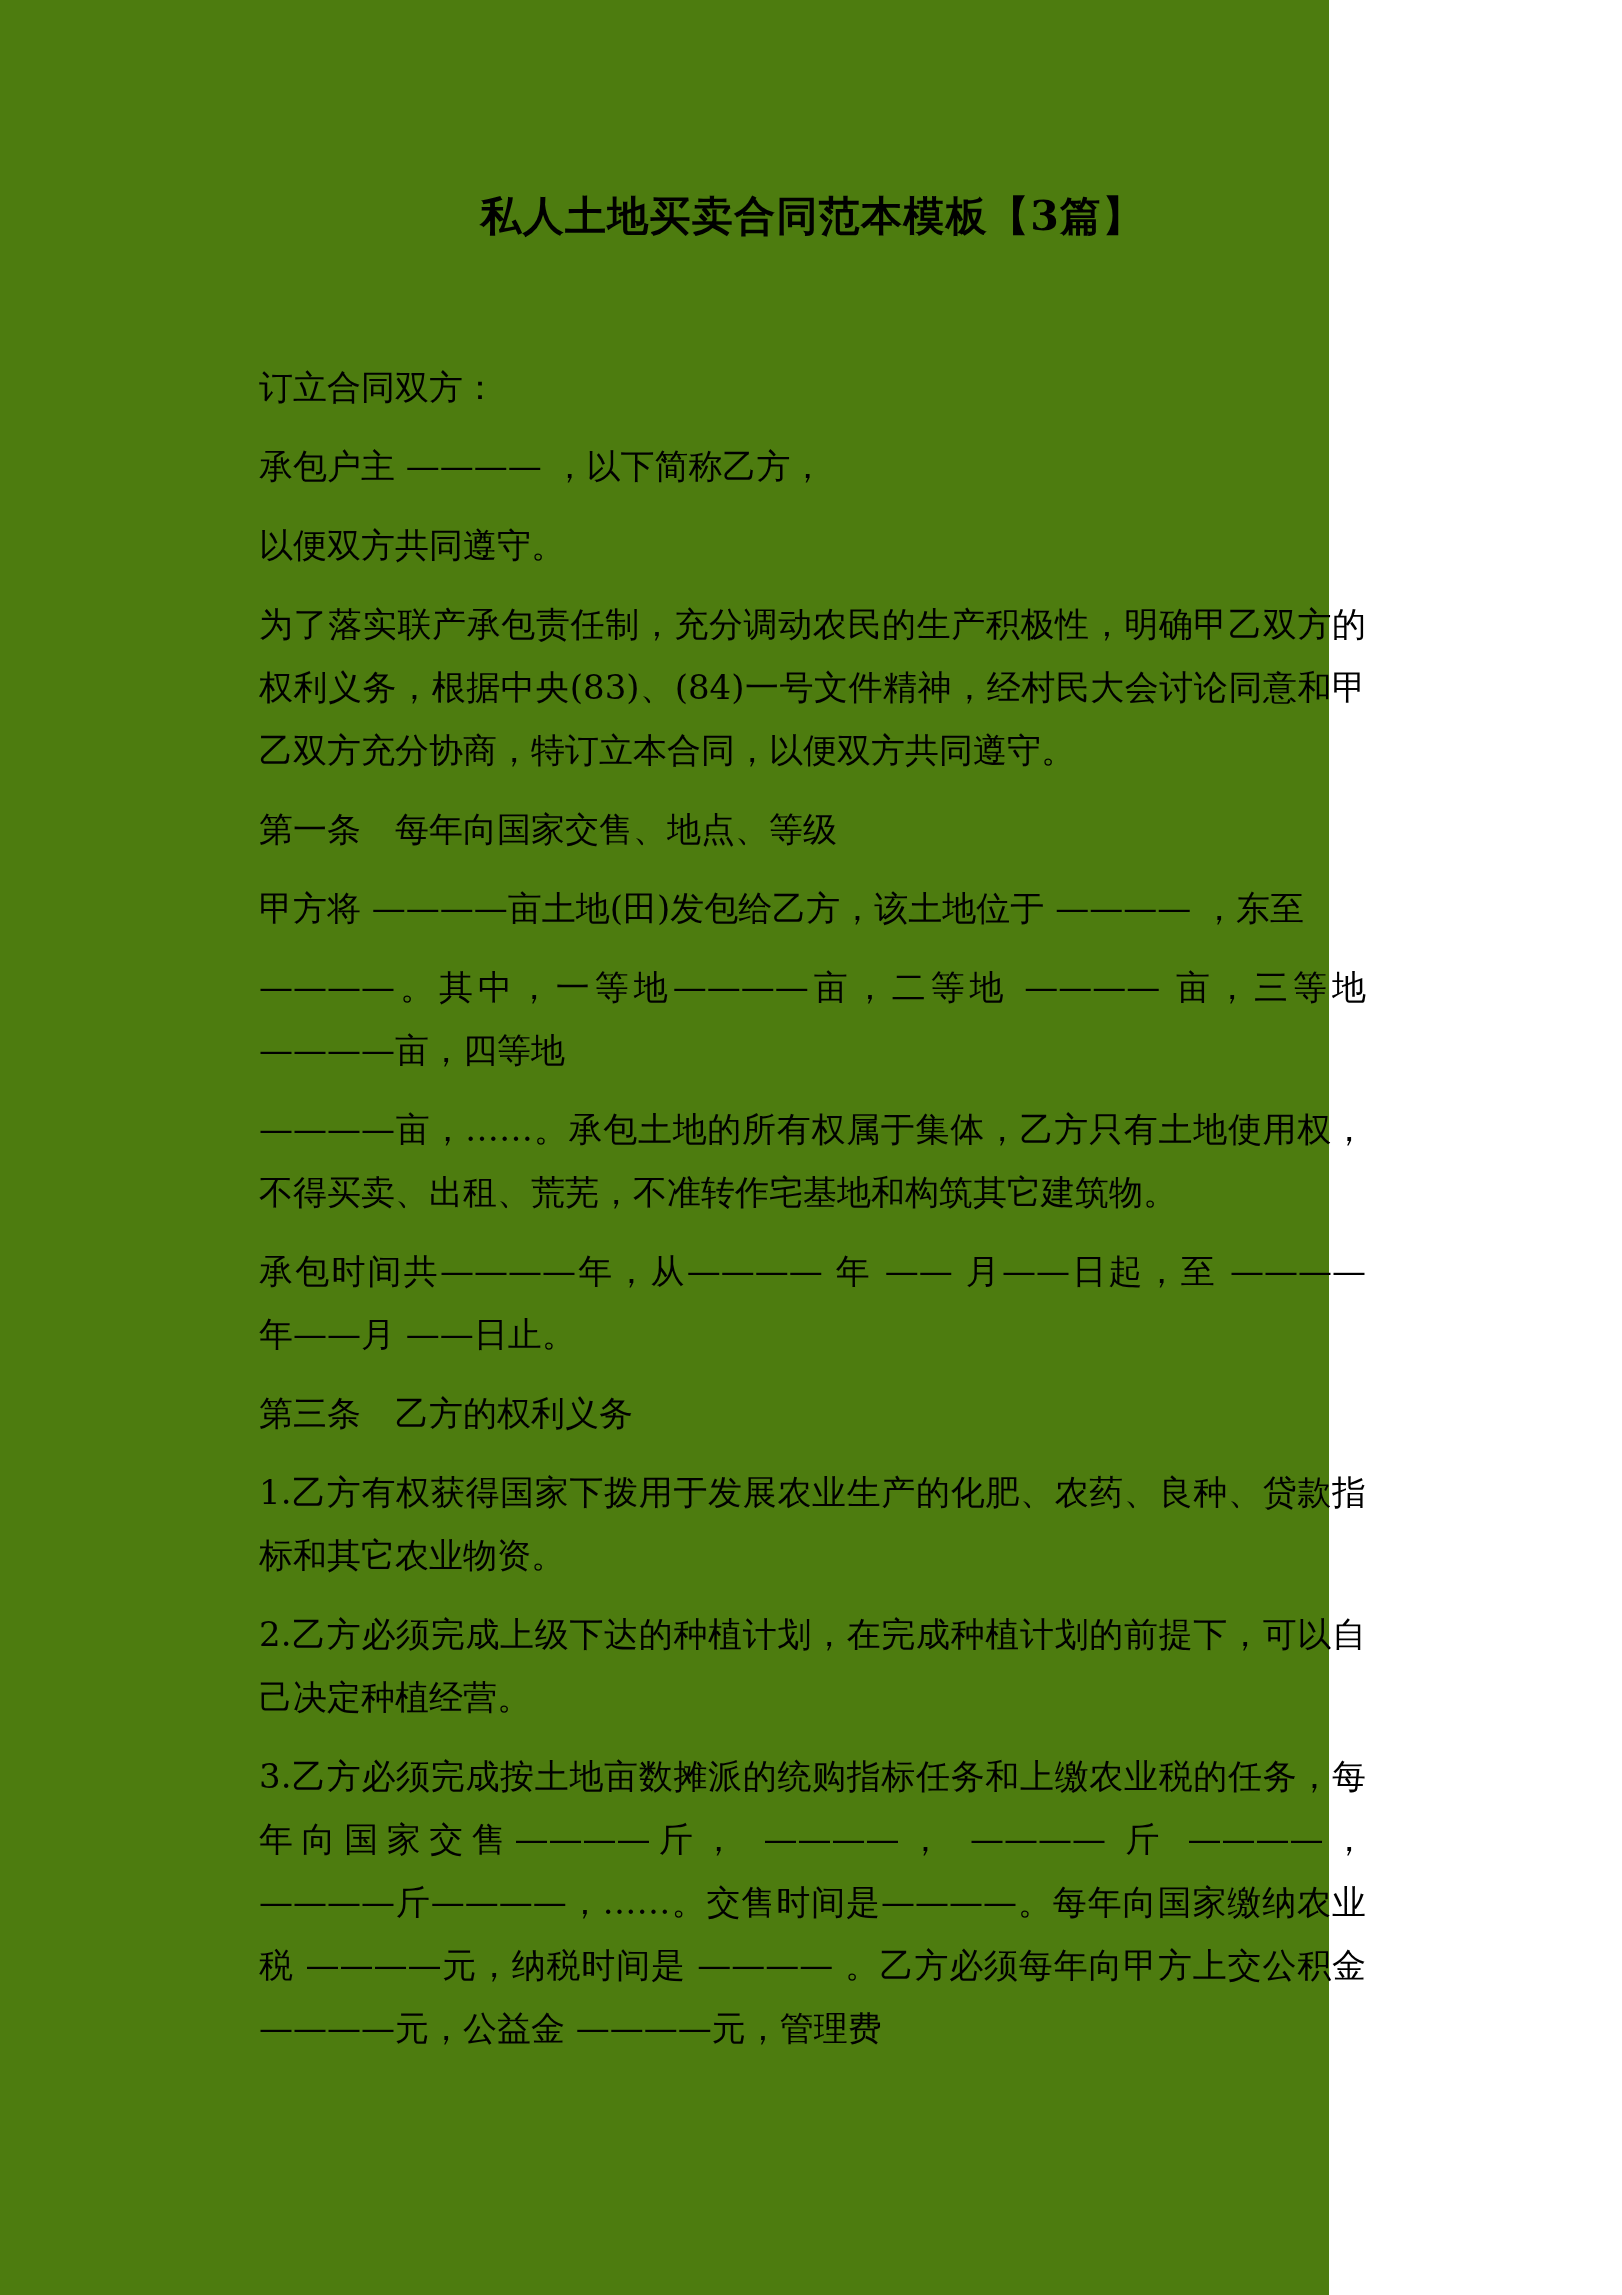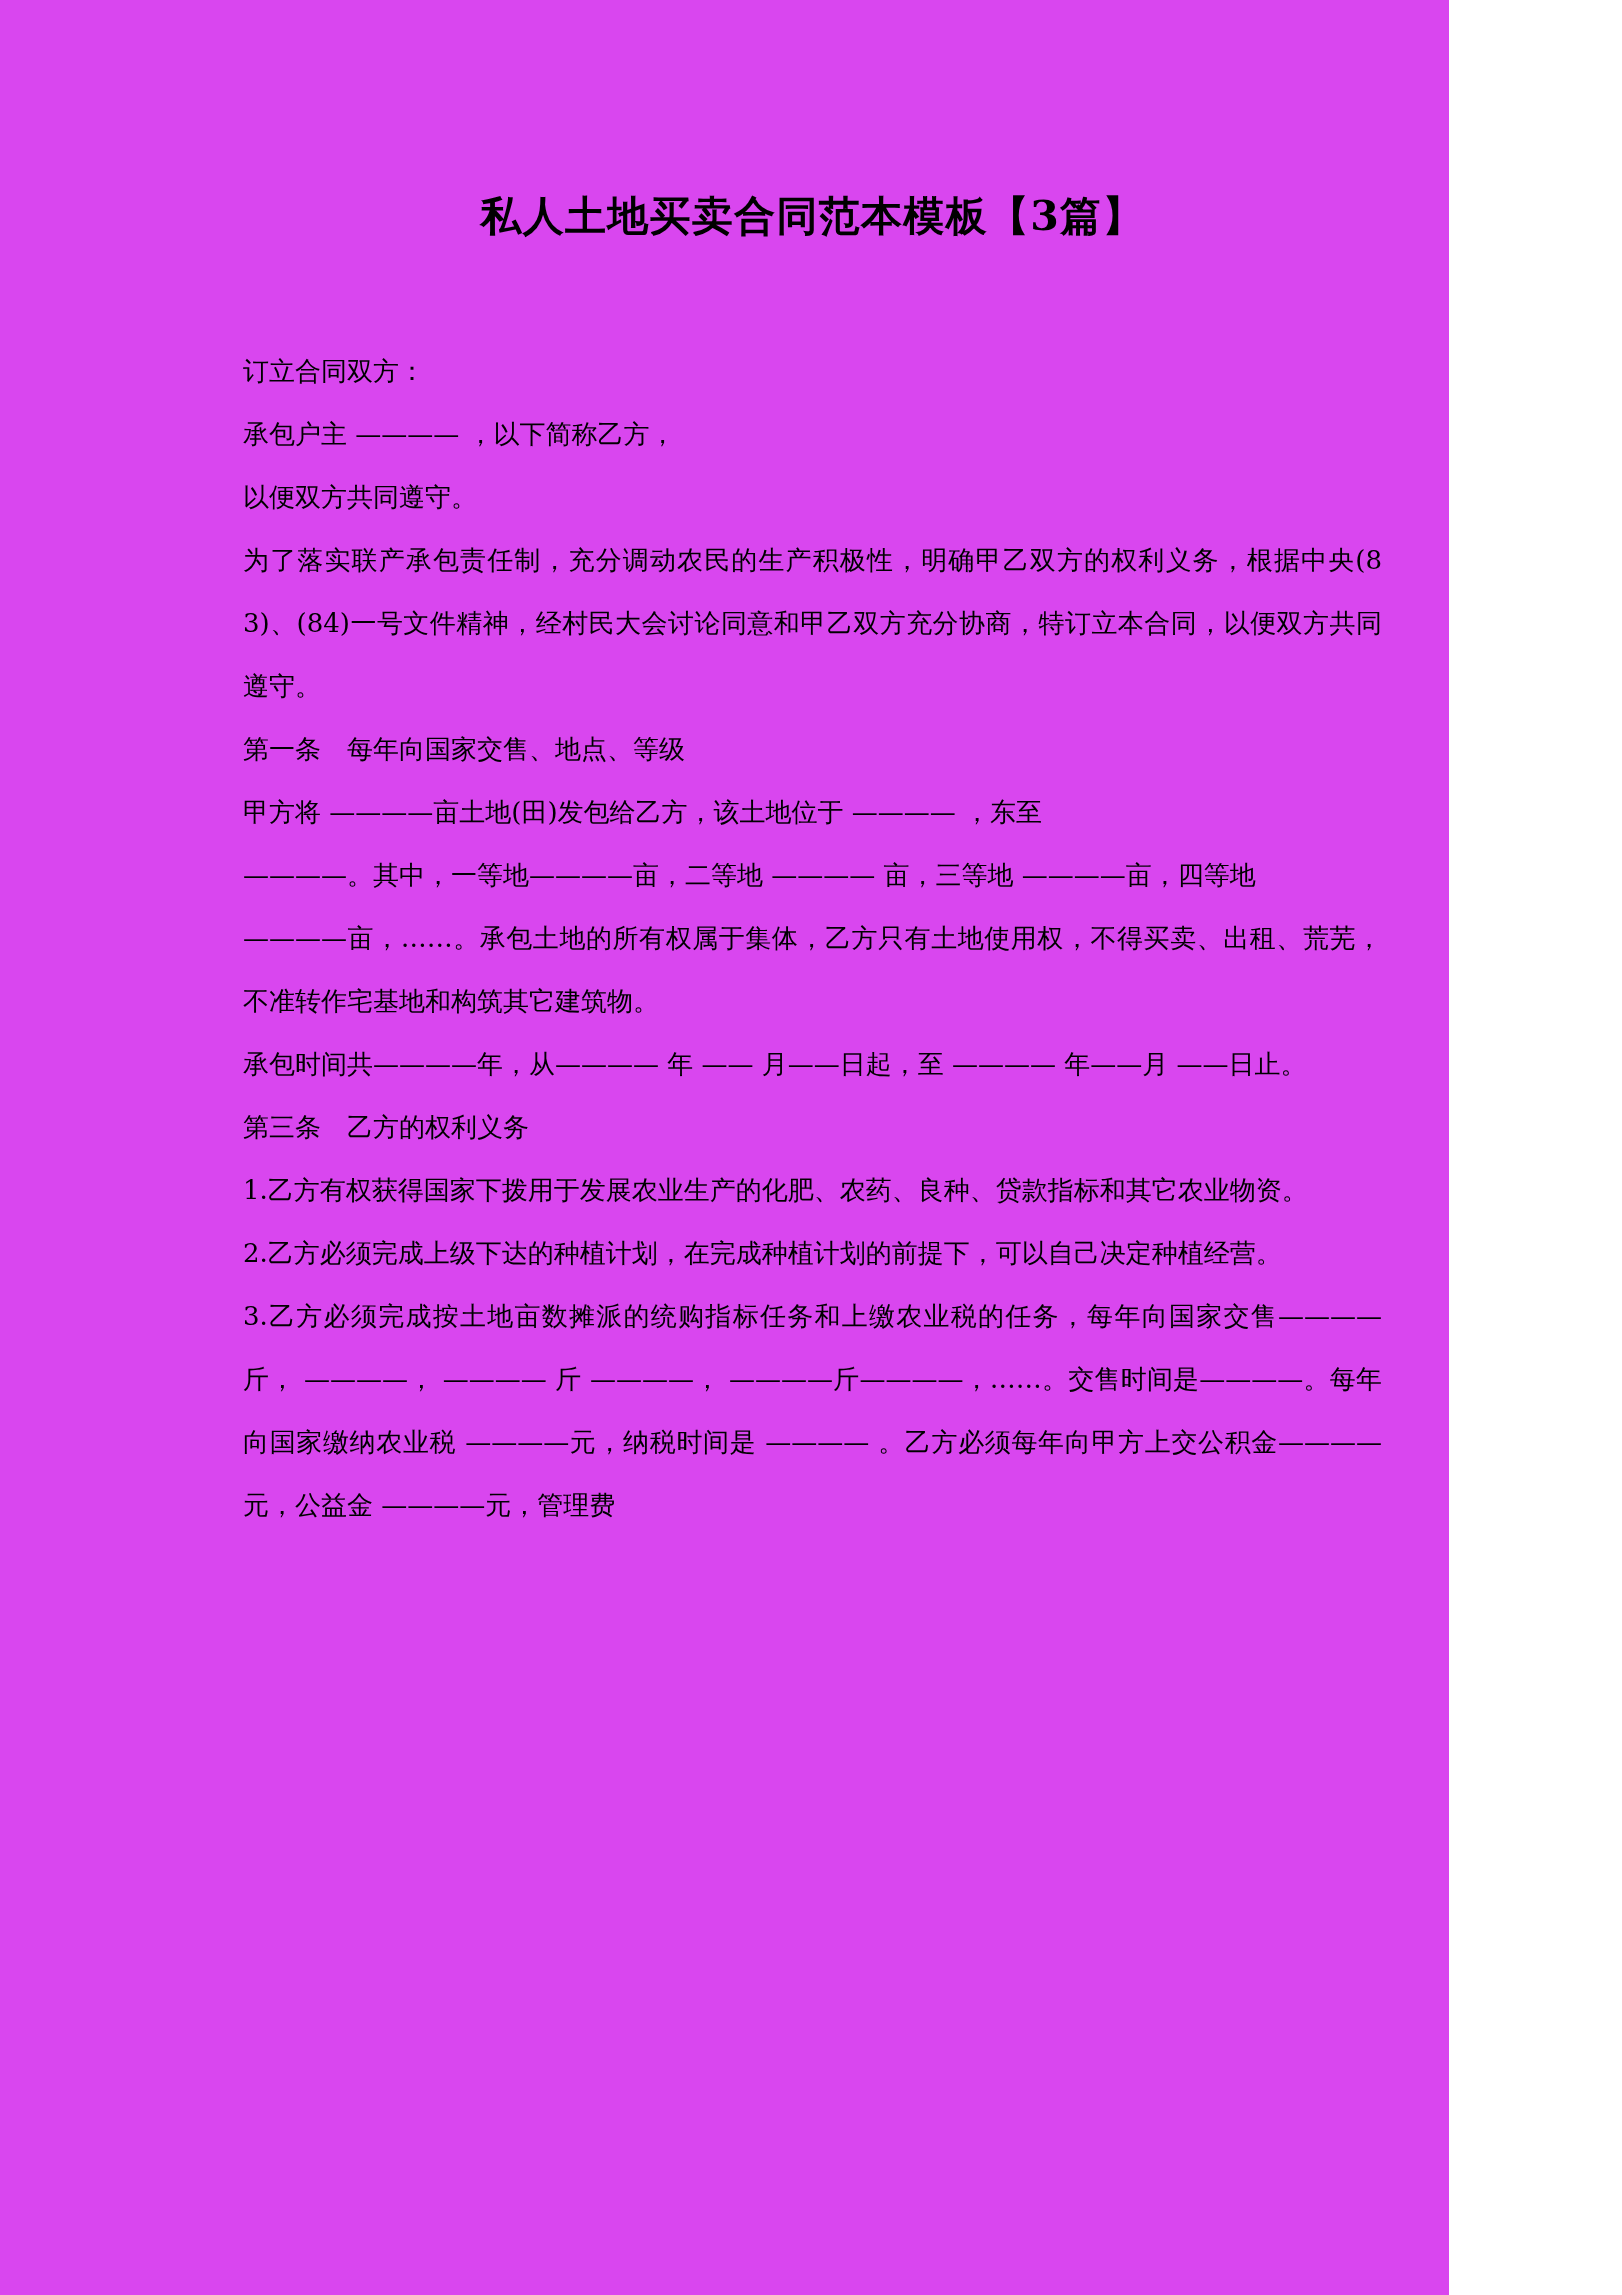--- a/index.html
+++ b/index.html
@@ -13,23 +13,23 @@
     position: relative;
     font-family: "DejaVu Serif", "Liberation Serif", serif;
     color: #000000;
     overflow: hidden;
   }
 
   .page {
     position: absolute;
     left: 0;
     top: 0;
-    width: 1449px;
+    width: 1329px;
     height: 2295px;
-    background: #d946ef;
+    background: #4d7c0f;
   }
 
   
   .content {
     position: absolute;
     left: 243px;
     top: 0;
     width: 1139px;
   }
 
@@ -51,24 +51,24 @@
   }
 
   .body-block {
     position: absolute;
     left: 0;
     top: 340px;
     width: 1139px;
   }
 
   .para {
-    margin: 0;
+    margin: 16px;
     padding: 0;
     font-family: "DejaVu Serif", "Liberation Serif", serif;
-    font-size: 26px;
+    font-size: 34px;
     line-height: 63px;
     color: #000000;
     text-align: justify;
     text-justify: inter-ideograph;
     word-break: break-all;
     letter-spacing: 0px;
   }
 
   
   .para.nowrapline {

